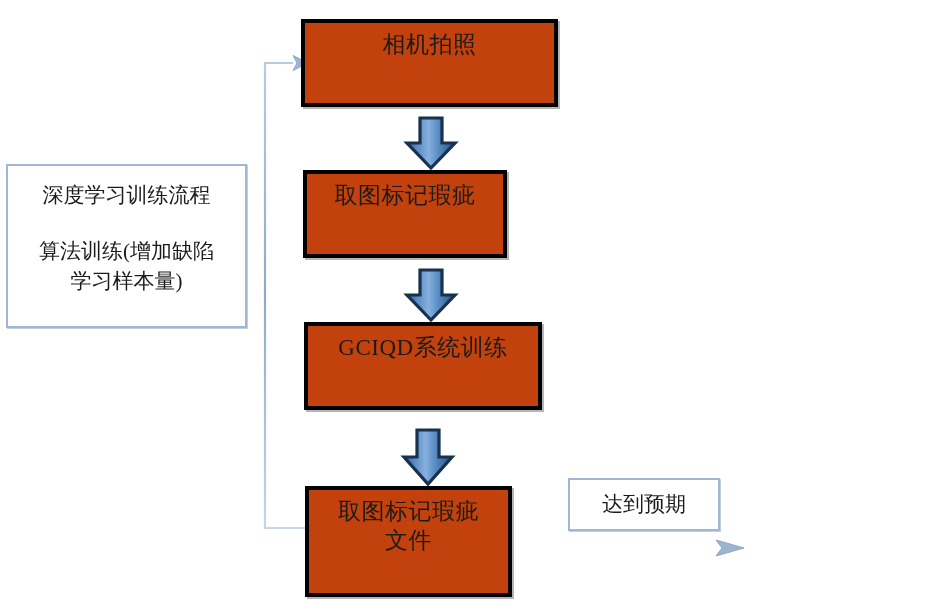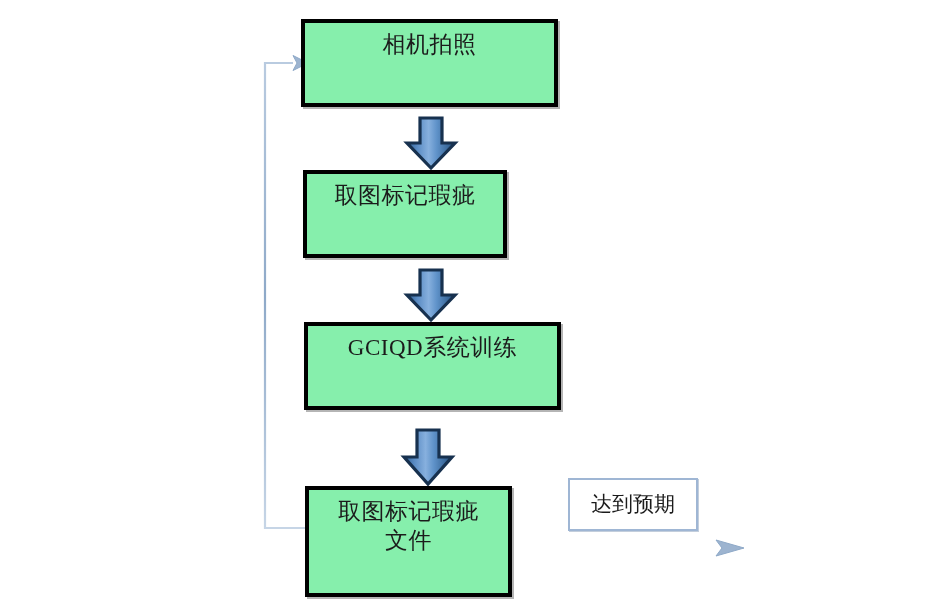--- a/index.html
+++ b/index.html
@@ -15,21 +15,21 @@
     width: 930px;
     height: 605px;
     background: #ffffff;
     overflow: hidden;
   }
 
   
   .proc-box {
     position: absolute;
     box-sizing: border-box;
-    background: #86efac;
+    background: #c2410c;
     border: 4px solid #000000;
     box-shadow: 2px 2px 0 0 rgba(120,120,120,0.55);
   }
   .proc-box .box-text {
     position: absolute;
     left: 0;
     right: 0;
     text-align: center;
     color: #1b1b1b;
     font-size: 23px;
@@ -109,36 +109,41 @@
   </svg>
 
   <svg class="fat-arrow" style="left:403px; top:268px;" width="56" height="56" viewBox="0 0 56 56">
     <path d="M 17 2 L 39 2 L 39 27 L 52 27 L 28 52 L 4 27 L 17 27 Z" fill="url(#fatGrad)" stroke="#17314f" stroke-width="3.2" stroke-linejoin="miter"></path>
   </svg>
 
   <svg class="fat-arrow" style="left:400px; top:428px;" width="56" height="60" viewBox="0 0 56 60">
     <path d="M 17 2 L 39 2 L 39 29 L 52 29 L 28 56 L 4 29 L 17 29 Z" fill="url(#fatGrad)" stroke="#17314f" stroke-width="3.2" stroke-linejoin="miter"></path>
   </svg>
 
+  <div class="thin-box" style="left:6px; top:164px; width:241px; height:164px;">
+    <div class="box-text" style="top:14px;">深度学习训练流程</div>
+    <div class="box-text" style="top:70px;">算法训练(增加缺陷
+学习样本量)</div>
+  </div>
 
   <div class="proc-box" style="left:301px; top:19px; width:257px; height:88px;">
     <div class="box-text" style="top:8px;">相机拍照</div>
   </div>
 
   <div class="proc-box" style="left:303px; top:170px; width:204px; height:88px;">
     <div class="box-text" style="top:8px;">取图标记瑕疵</div>
   </div>
 
-  <div class="proc-box" style="left:304px; top:322px; width:257px; height:88px;padding-left:48px;">
+  <div class="proc-box" style="left:304px; top:322px; width:238px; height:88px;padding-left:48px;">
     <div class="box-text" style="top:8px;">GCIQD系统训练</div>
   </div>
 
   <div class="proc-box" style="left:305px; top:486px; width:207px; height:111px;">
     <div class="box-text" style="top:8px;">取图标记瑕疵
 文件</div>
   </div>
 
-  <div class="thin-box" style="left:568px; top:478px; width:130px; height:53px;">
+  <div class="thin-box" style="left:568px; top:478px; width:152px; height:53px;">
     <div class="box-text" style="top:9px;">达到预期</div>
   </div>
 
 
 </div>
 
 </body></html>

